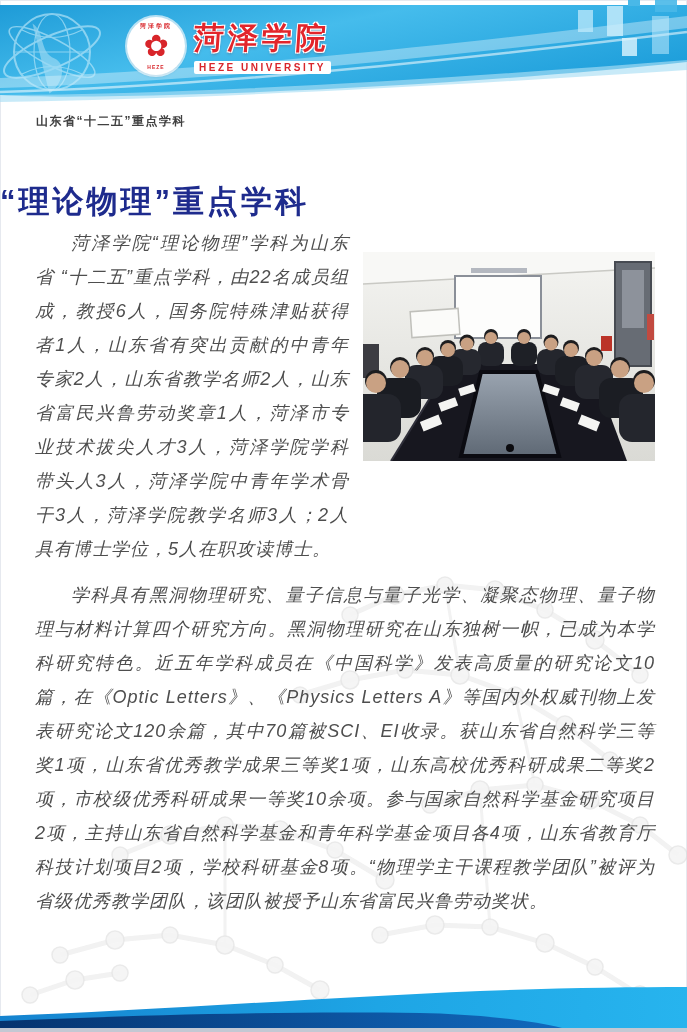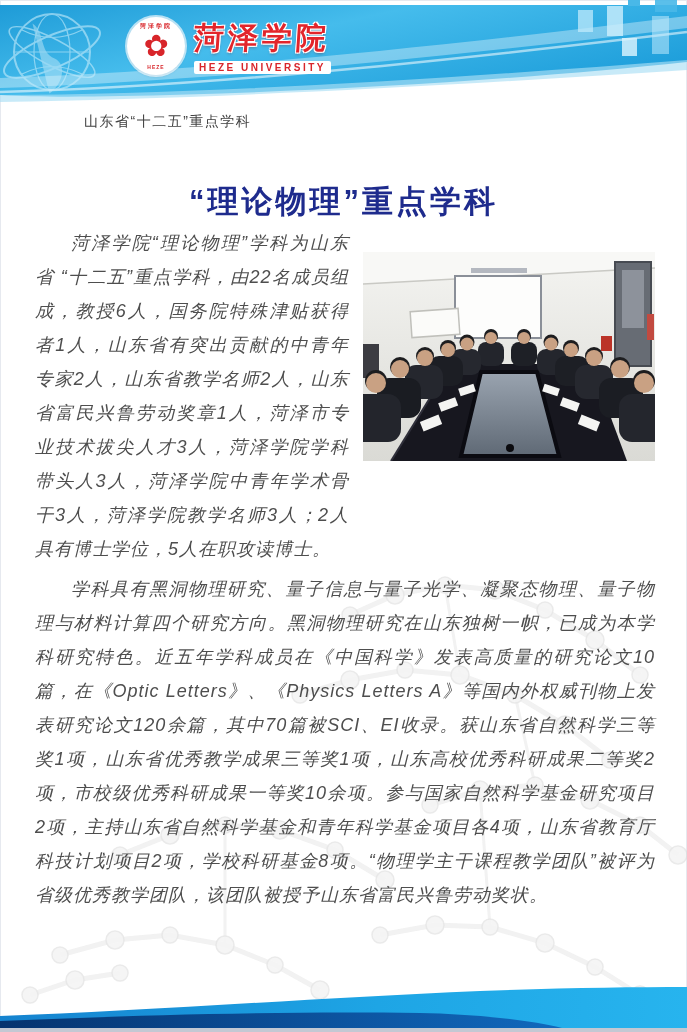--- a/index.html
+++ b/index.html
@@ -30,36 +30,36 @@
     font-size:30px;font-weight:900;color:#e2252b;letter-spacing:4px;
     transform:skewX(-4deg);
     text-shadow:-1px -1px 0 #fff,1px -1px 0 #fff,-1px 1px 0 #fff,1px 1px 0 #fff,0 2px 3px rgba(120,0,0,.35);
   }
   .logo-en{
     margin-top:2px;background:#ffffff;color:#d8252a;font-weight:bold;
     font-size:10px;letter-spacing:2.5px;padding:1px 5px;border-radius:2px;
   }
   
   .subtitle{
-    position:absolute;top:113px;left:36px;font-size:14px;color:#404040;
-    letter-spacing:1.5px;font-weight:400;margin-left:48px;
+    position:absolute;top:113px;left:36px;font-size:12px;color:#404040;
+    letter-spacing:1.5px;font-weight:700;
   }
   .title{
-    position:absolute;top:160px;left:0;width:100%;text-align:center;
+    position:absolute;top:160px;left:0;width:100%;
     font-size:31px;font-weight:900;color:#1e2b8d;letter-spacing:3px;
   }
   
   .article{
     position:absolute;top:226px;left:35px;width:620px;z-index:2;
     font-size:18px;line-height:34px;color:#4e4e4e;text-align:justify;
     letter-spacing:1px;
     font-style:italic;
   }
   .para{text-indent:2em;margin:0;}
-  .para + .para{margin-top:6px;}
+  .para + .para{margin-top:12px;}
   figure.photo{
     float:right;width:292px;height:209px;margin:26px 0 56px 14px;padding:0;
     background:#e7e7e4;
   }
   figure.photo svg{display:block;}
   
   .watermark{position:absolute;left:0;top:555px;z-index:1;pointer-events:none;opacity:.55;}
   
   .footer{position:absolute;left:0;bottom:0;width:687px;height:50px;z-index:3;}
   .footer svg{display:block;}

